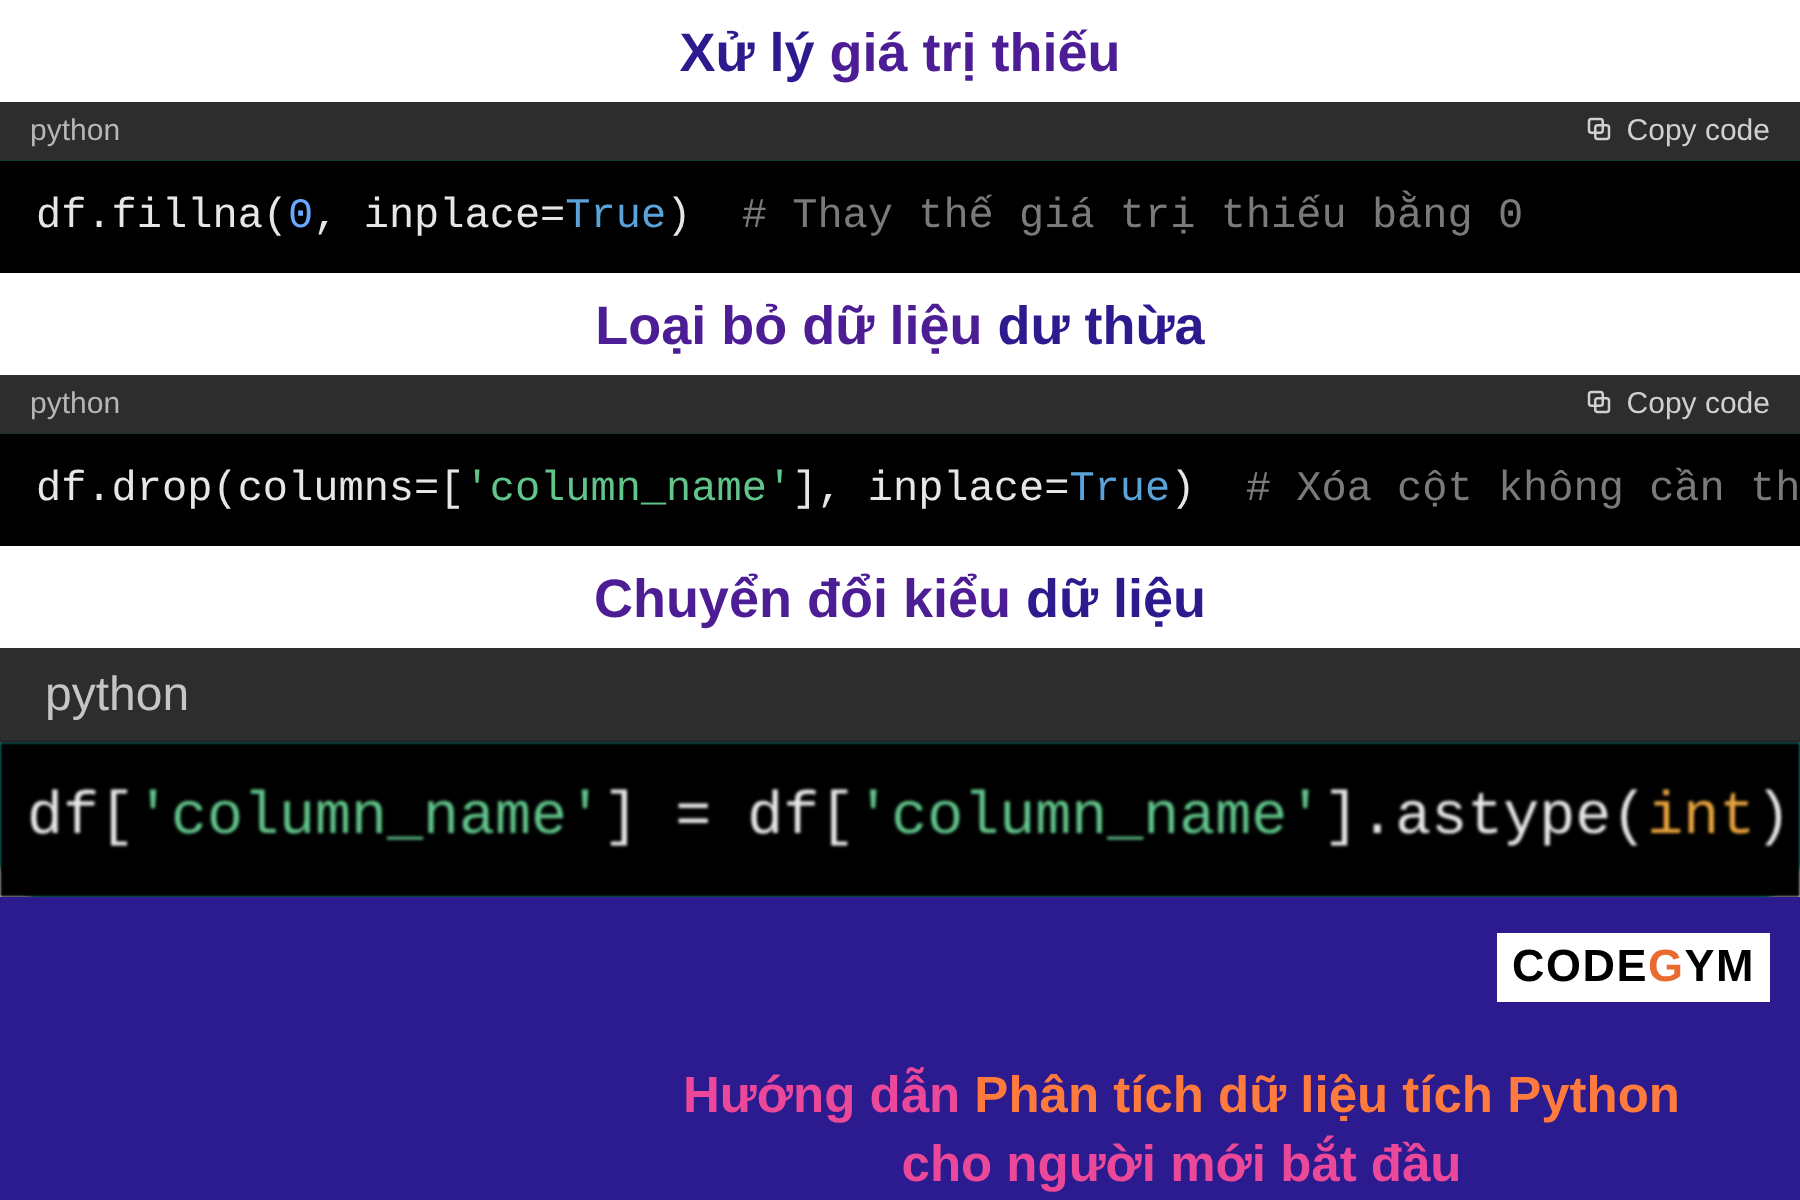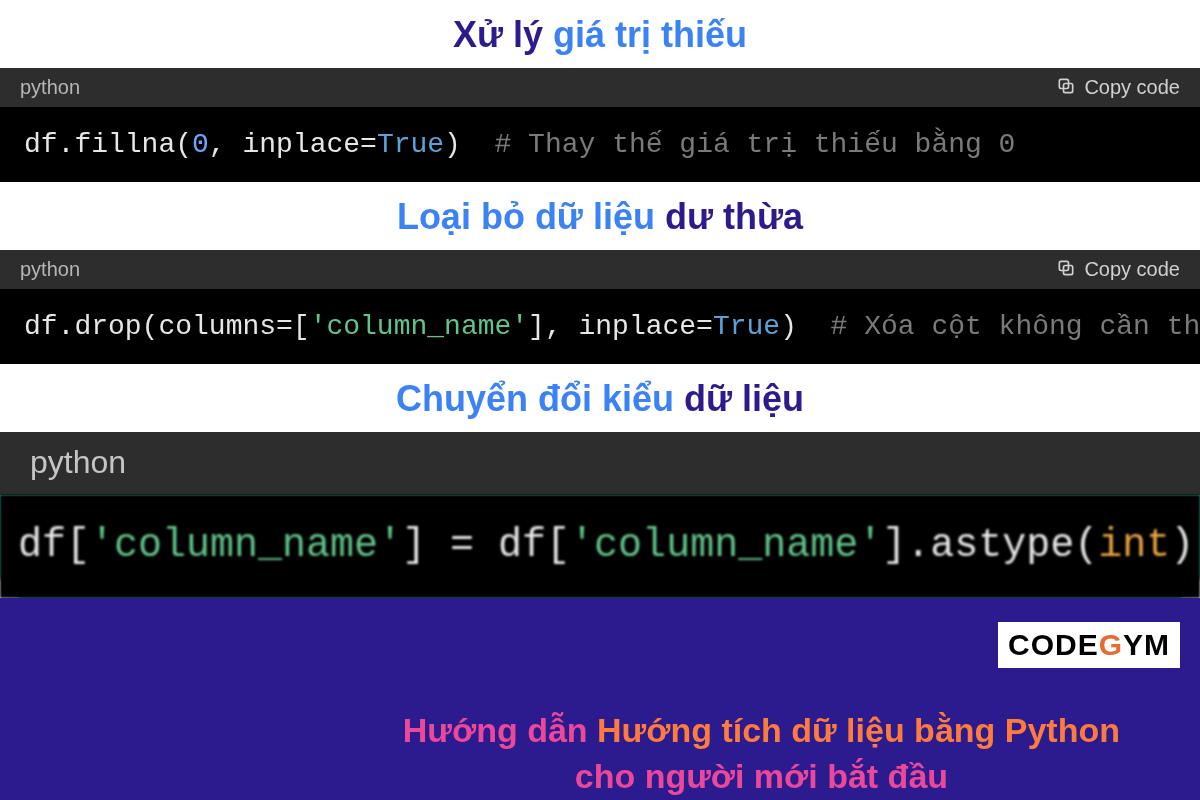--- a/index.html
+++ b/index.html
@@ -10,21 +10,21 @@
     font-family: Arial, Helvetica, sans-serif;
     overflow: hidden;
   }
   .heading {
     text-align: center;
     font-size: 36px;
     font-weight: 700;
     padding: 14px 0 12px;
   }
   .blue-text { color: #2b1b8f; }
-  .orange-text { color: #3b82f6; }
+  .orange-text { color: #4c1d95; }
   .code-block {
     background: #14b8a6;
     position: relative;
     padding: 0;
     margin: 0 0 0 0;
     filter: blur(0.3px);
     border-radius: 23px;
   }
   .code-header {
     background: #2d2d2d;
@@ -150,16 +150,16 @@
     <span class="lang">python</span>
   </div>
   <div class="code-body"><span class="tk-punc">df[</span><span class="tk-str">'column_name'</span><span class="tk-punc">] = df[</span><span class="tk-str">'column_name'</span><span class="tk-punc">].astype(</span><span class="tk-type">int</span><span class="tk-punc">)</span></div>
 </div>
 
 <div class="footer-band">
   <div class="logo-box">
     <span>CODE</span><span class="g-orange">G</span><span>YM</span>
   </div>
   <div class="footer-text">
-    <span class="white-text">Hướng dẫn </span><span class="orange-text">Hướng tích dữ liệu bằng Python</span><br>
+    <span class="white-text">Hướng dẫn </span><span class="orange-text">Phân tích dữ liệu tích Python</span><br>
     <span class="white-text">cho người mới bắt đầu</span>
   </div>
 </div>
 
 </body></html>

